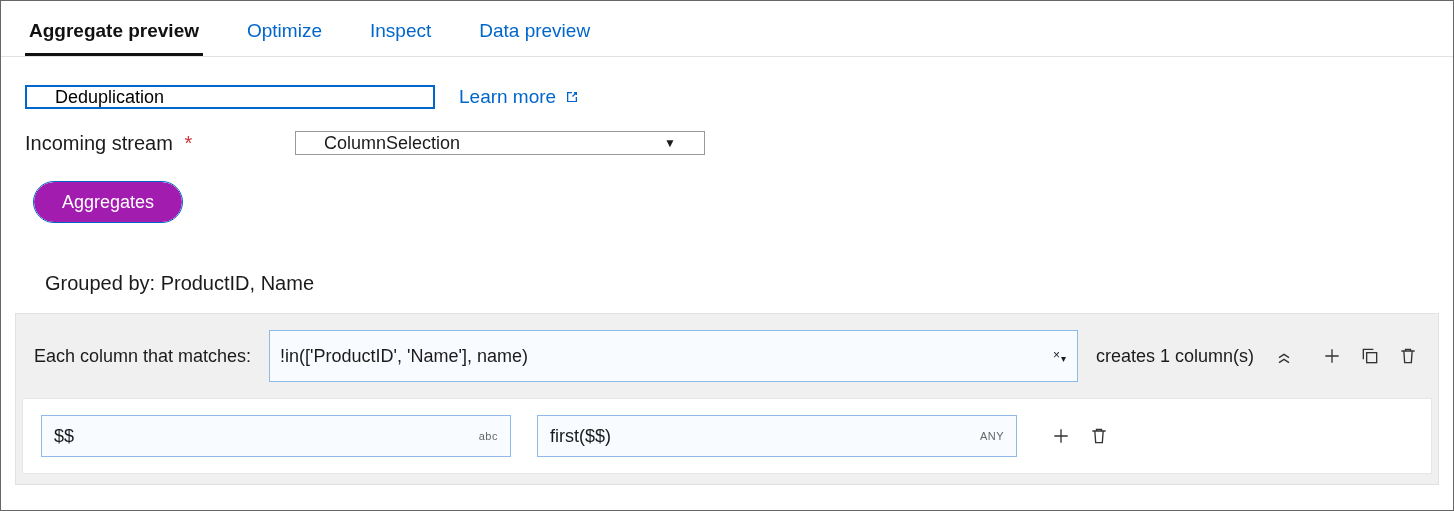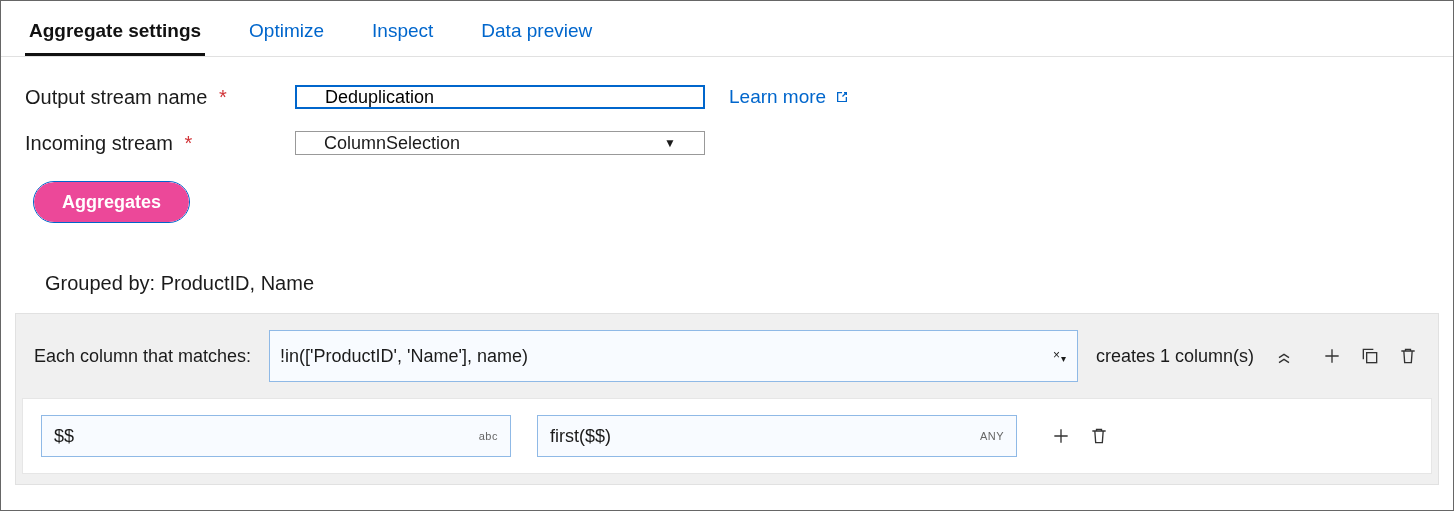--- a/index.html
+++ b/index.html
@@ -24,21 +24,21 @@
     padding:6px 28px; background:#fff; outline:none;
   }
   .text-input   { border:2px solid #0066cc; }
   .select-input { border:1px solid #999; display:flex; align-items:center; justify-content:space-between; cursor:pointer;}
   .select-input .caret { font-size:12px; }
 
   
   .pill-group { display:inline-flex; border:1px solid #0066cc; border-radius:22px; overflow:hidden; height:42px; margin-top:4px; margin-left:8px;}
   .pill { padding:8px 28px; font-size:18px; display:flex; align-items:center; cursor:pointer;}
   .pill.off { color:#0066cc; background:#fff;}
-  .pill.on  { color:#fff; background:#ec4899; border-radius:22px;font-weight:bold;}
+  .pill.on  { color:#fff; background:#a21caf; border-radius:22px;}
 
   .grouped-by { margin:49px 0 18px 20px; font-size:20px; }
 
   
   .panel { margin:6px 14px; background:#f0f0f0; border:1px solid #e1e1e1; }
   .panel-top { display:flex; align-items:center; padding:16px 18px; gap:18px;}
   .top-label { font-size:18px; white-space:nowrap; }
   .match-box { flex:1; height:52px; background:#f8fbff; border:1px solid #8fb9e6;
                display:flex; align-items:center; justify-content:space-between;
                padding:0 10px; font-size:18px; }
@@ -56,33 +56,29 @@
   .expr-box.small-tag { flex:0 0 470px;}
   .expr-box.any-tag   { flex:0 0 480px;}
   .tag { font-size:11px; color:#666; letter-spacing:0.5px;}
 </style>
 </head>
 <body>
 
 <div class="frame">
 
   <div class="tabs">
-    <div class="tab active">Aggregate settings</div>
+    <div class="tab active">Aggregate preview</div>
     <div class="tab">Optimize</div>
     <div class="tab">Inspect</div>
     <div class="tab">Data preview</div>
   </div>
 
   <div class="form-area">
 
     <div class="form-row">
-      <div class="form-label">
-        <span>Output stream name</span>
-        <span class="req">*</span>
-      </div>
       <input class="text-input" value="Deduplication" style="">
       <a class="learn">
         <span>Learn more</span>
         <span class="icon-inline">
           <svg viewBox="0 0 16 16">
               <path d="M3 3h5v1.3H4.3V12h7.4V8H13v5H3V3zm7 0h3v3h-1.3V5.2L8.9 8 8 7.1l2.8-2.8H10V3z" fill="#0066cc"></path>
             </svg>
         </span>
       </a>
     </div>

